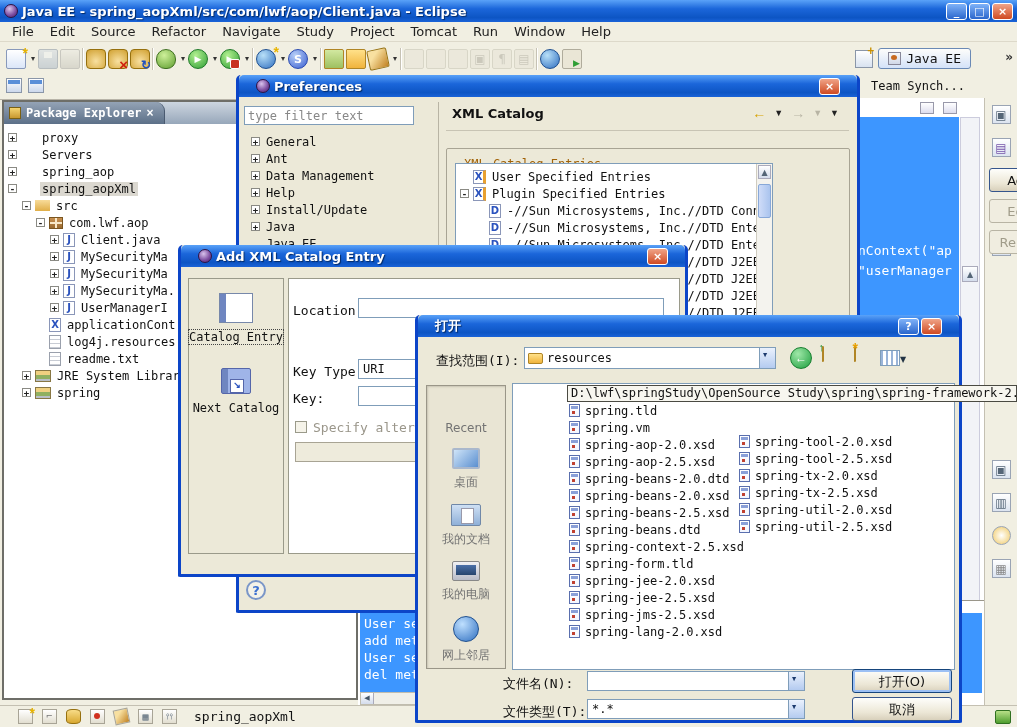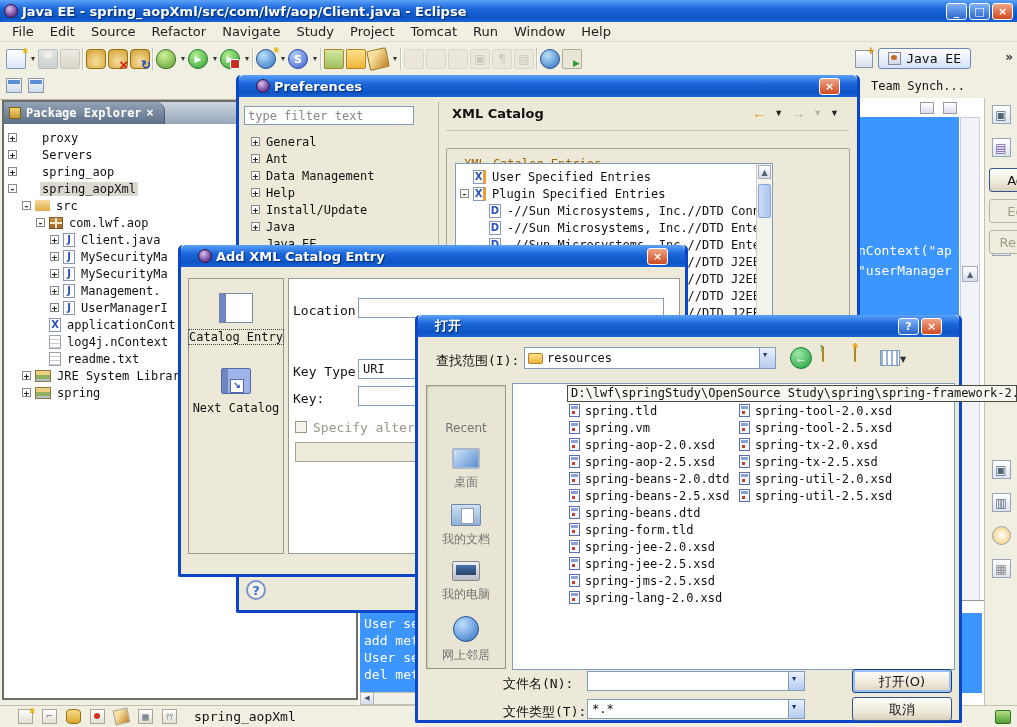--- a/index.html
+++ b/index.html
@@ -241,21 +241,21 @@
      background:linear-gradient(135deg,#cfe4f8,#5a8fd0);}
   .i-documents{width:30px;height:22px;background:linear-gradient(#cfe0f4,#8fb0d8);border:1px solid #7088a8;border-radius:1px 2px 2px 1px;position:relative;}
   .i-documents::after{content:"";position:absolute;left:9px;top:3px;width:11px;height:14px;background:#fff;border:1px solid #99a;}
   .i-computer{width:28px;height:20px;border:1px solid #888;border-radius:2px;background:linear-gradient(#f0f0f4,#b8bcc8);position:relative;}
   .i-computer::after{content:"";position:absolute;left:3px;top:3px;right:3px;bottom:5px;background:linear-gradient(#4a6fa8,#26456e);}
   .i-network{width:26px;height:26px;border-radius:50%;border:1px solid #1f5090;
      background:radial-gradient(circle at 35% 30%,#bfe0ff,#2f6fc0);}
   .filelist{position:absolute;left:94px;top:46px;width:443px;height:287px;background:#fff;
      border:1px solid #7f9db9;overflow:hidden;}
   .fcol{position:absolute;top:18px;}
-  .fcol1{left:8px;} .fcol2{left:178px;}
+  .fcol1{left:8px;} .fcol2{left:178px;margin-top:31px;}
   .frow{display:flex;align-items:center;height:17px;font:12px "DejaVu Sans Mono",monospace;white-space:nowrap;padding-left:48px;}
   .ficon{flex:none;width:11px;height:13px;background:linear-gradient(#fff,#f2f5ff);border:1px solid #5a6fae;
      position:relative;margin-right:5px;}
   .ficon::after{content:"";position:absolute;left:1px;top:1px;right:1px;height:3px;background:#8aa0d8;}
   .ficon::before{content:"";position:absolute;left:2px;bottom:2px;width:3px;height:3px;background:#c04030;}
   .botlabel{position:absolute;font:13px "DejaVu Sans Mono",monospace;}
   .path-tooltip{position:absolute;left:567px;top:385px;width:450px;height:17px;z-index:40;
      background:#f7f6ef;border:1px solid #4a4a42;font:12px/15px "DejaVu Sans Mono",monospace;
      padding:0 3px;white-space:nowrap;overflow:hidden;}
 </style>
@@ -447,36 +447,36 @@
         <span class="tlabel">MySecurityMa</span>
       </div>
         <div class="trow" style="padding-left: 46px;">
         <span class="expander">+</span>
         <span class="tico i-java"></span>
         <span class="tlabel">MySecurityMa</span>
       </div>
         <div class="trow" style="padding-left: 46px;">
         <span class="expander">+</span>
         <span class="tico i-java"></span>
-        <span class="tlabel">Management.</span>
+        <span class="tlabel">MySecurityMa.</span>
       </div>
         <div class="trow" style="padding-left: 46px;">
         <span class="expander">+</span>
         <span class="tico i-java"></span>
         <span class="tlabel">UserManagerI</span>
       </div>
         <div class="trow" style="padding-left: 32px;">
         <span class="expander"></span>
         <span class="tico i-xml"></span>
         <span class="tlabel">applicationCont</span>
       </div>
         <div class="trow" style="padding-left: 32px;">
         <span class="expander"></span>
         <span class="tico i-file"></span>
-        <span class="tlabel">log4j.nContext</span>
+        <span class="tlabel">log4j.resources</span>
       </div>
         <div class="trow" style="padding-left: 32px;">
         <span class="expander"></span>
         <span class="tico i-file"></span>
         <span class="tlabel">readme.txt</span>
       </div>
         <div class="trow" style="padding-left: 18px;">
         <span class="expander">+</span>
         <span class="tico i-library"></span>
         <span class="tlabel">JRE System Library</span>
@@ -793,25 +793,33 @@
             <div class="frow">
             <span class="ficon"></span>
             <span>spring-aop-2.5.xsd</span>
           </div>
             <div class="frow">
             <span class="ficon"></span>
             <span>spring-beans-2.0.dtd</span>
           </div>
             <div class="frow">
             <span class="ficon"></span>
+            <span>spring-beans-2.0.xsd</span>
+          </div>
+            <div class="frow">
+            <span class="ficon"></span>
             <span>spring-beans-2.5.xsd</span>
           </div>
             <div class="frow">
             <span class="ficon"></span>
             <span>spring-beans.dtd</span>
+          </div>
+            <div class="frow">
+            <span class="ficon"></span>
+            <span>spring-context-2.5.xsd</span>
           </div>
             <div class="frow">
             <span class="ficon"></span>
             <span>spring-form.tld</span>
           </div>
             <div class="frow">
             <span class="ficon"></span>
             <span>spring-jee-2.0.xsd</span>
           </div>
             <div class="frow">

